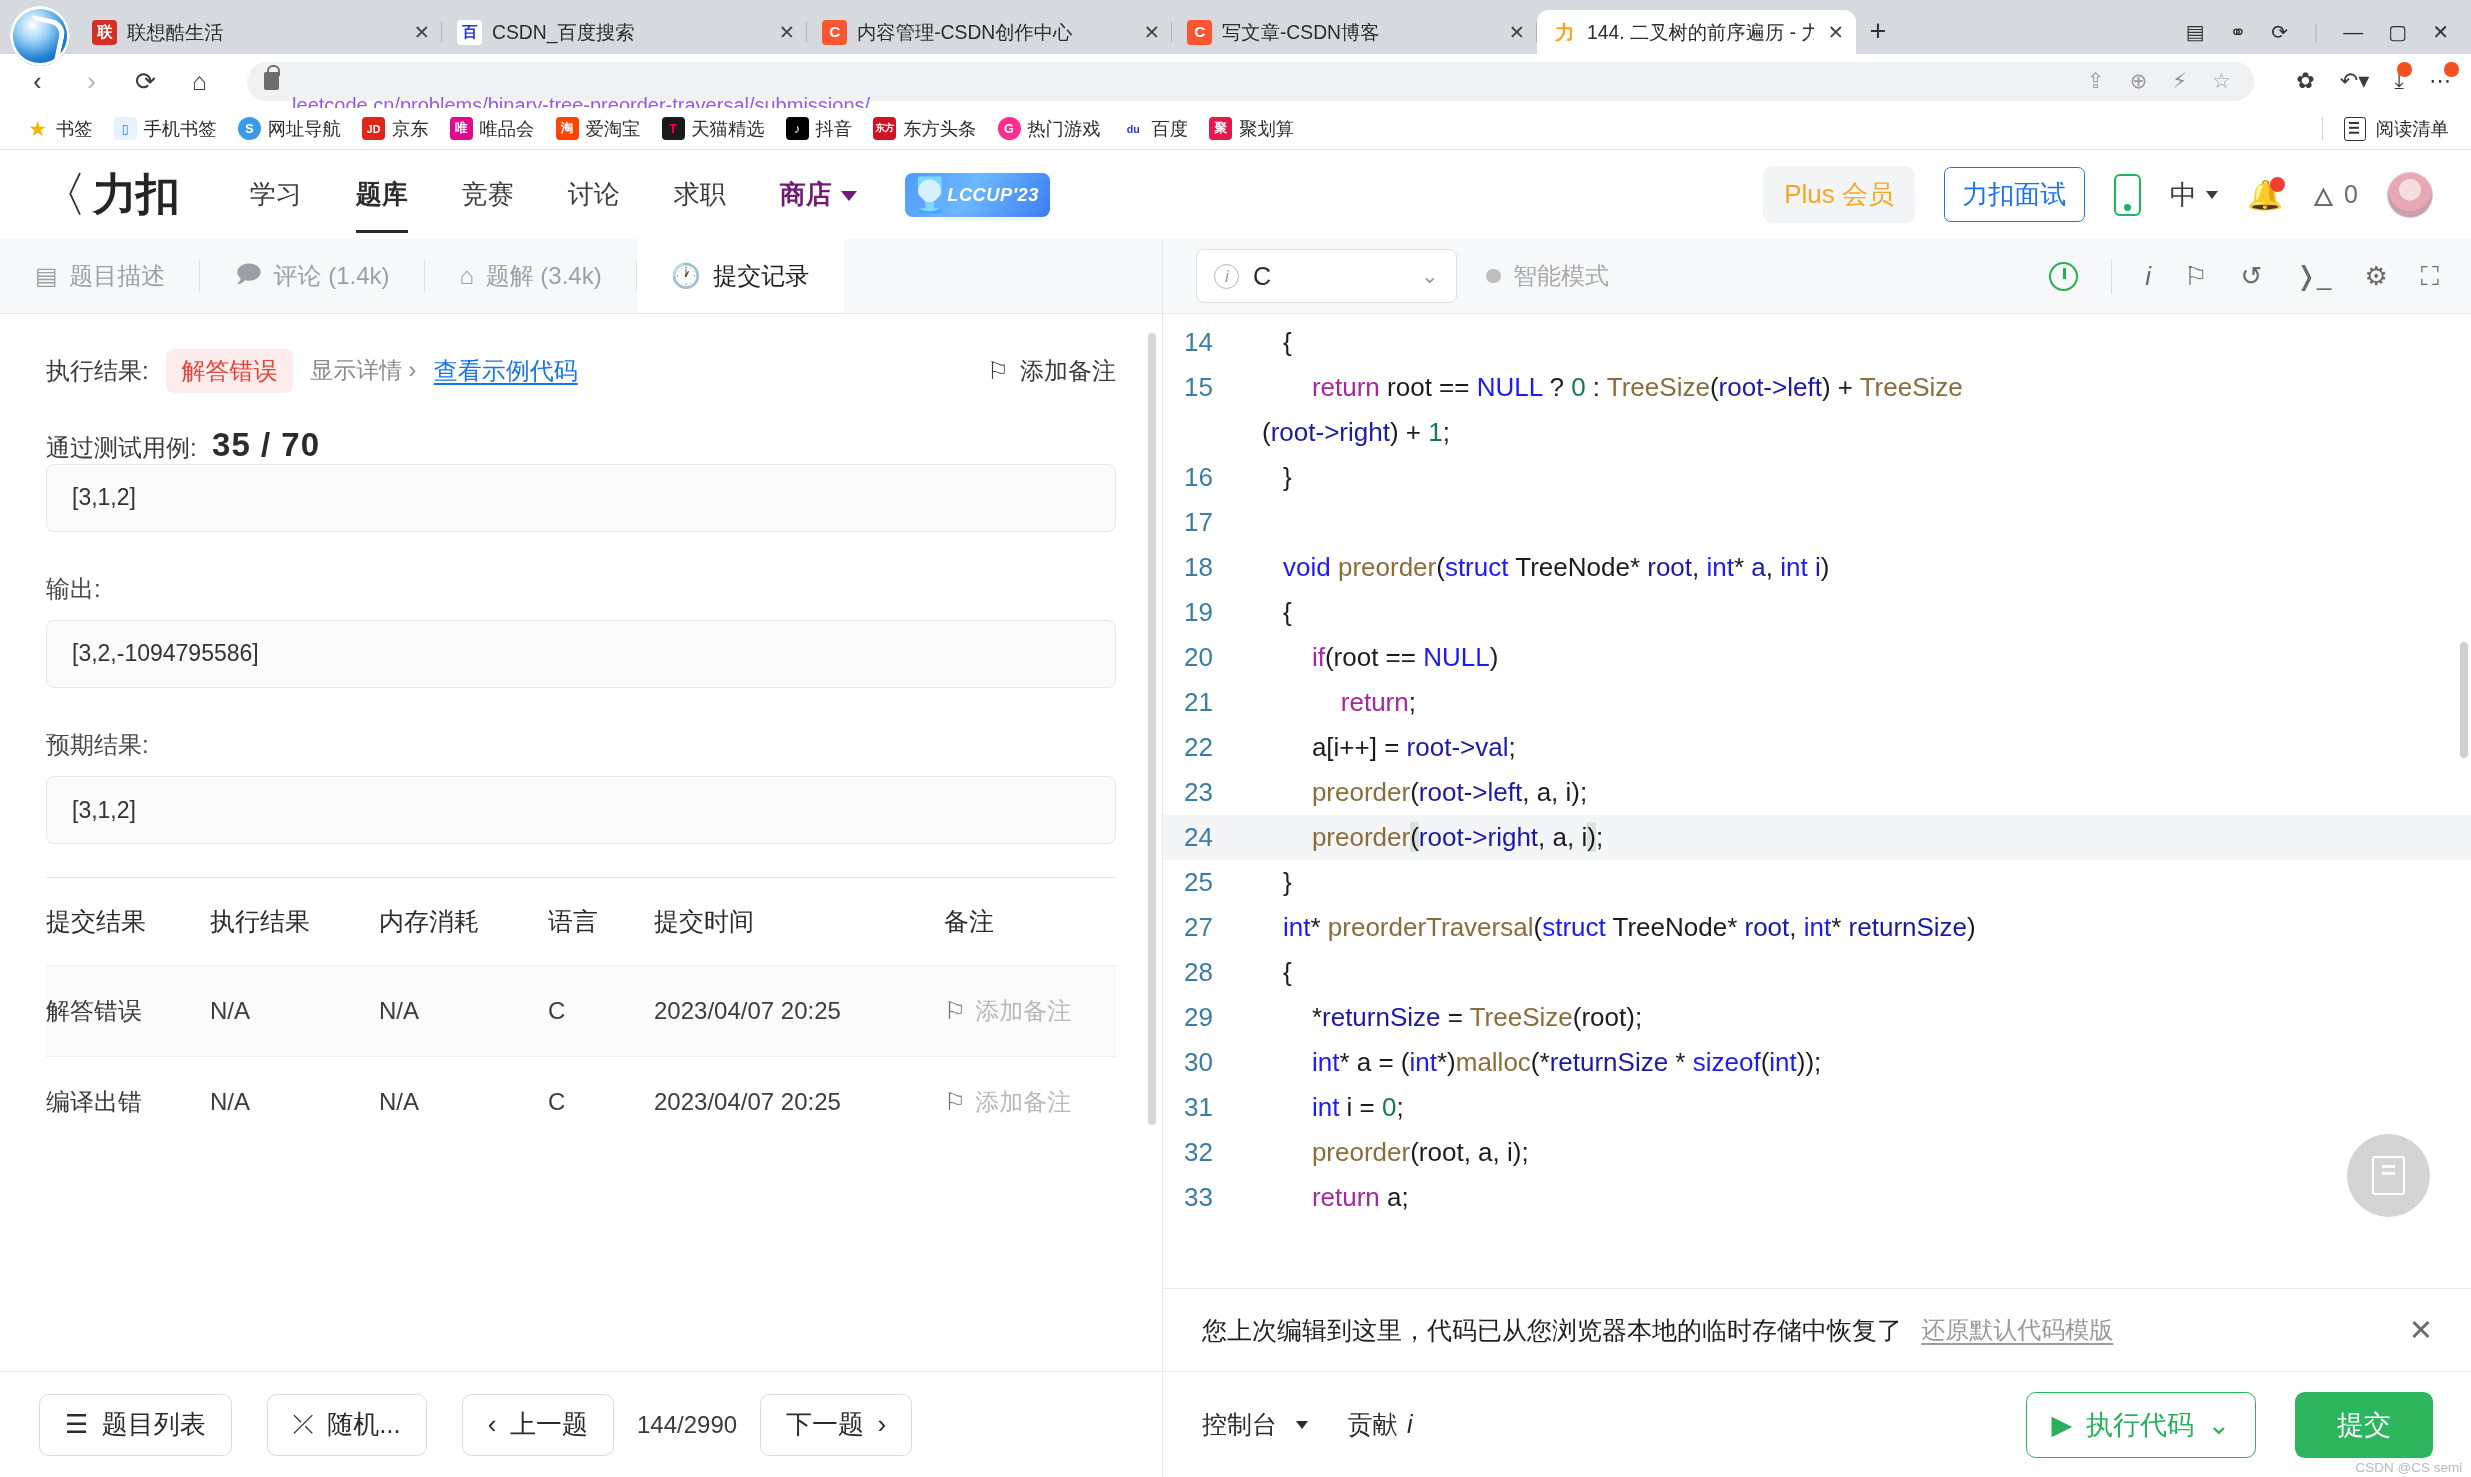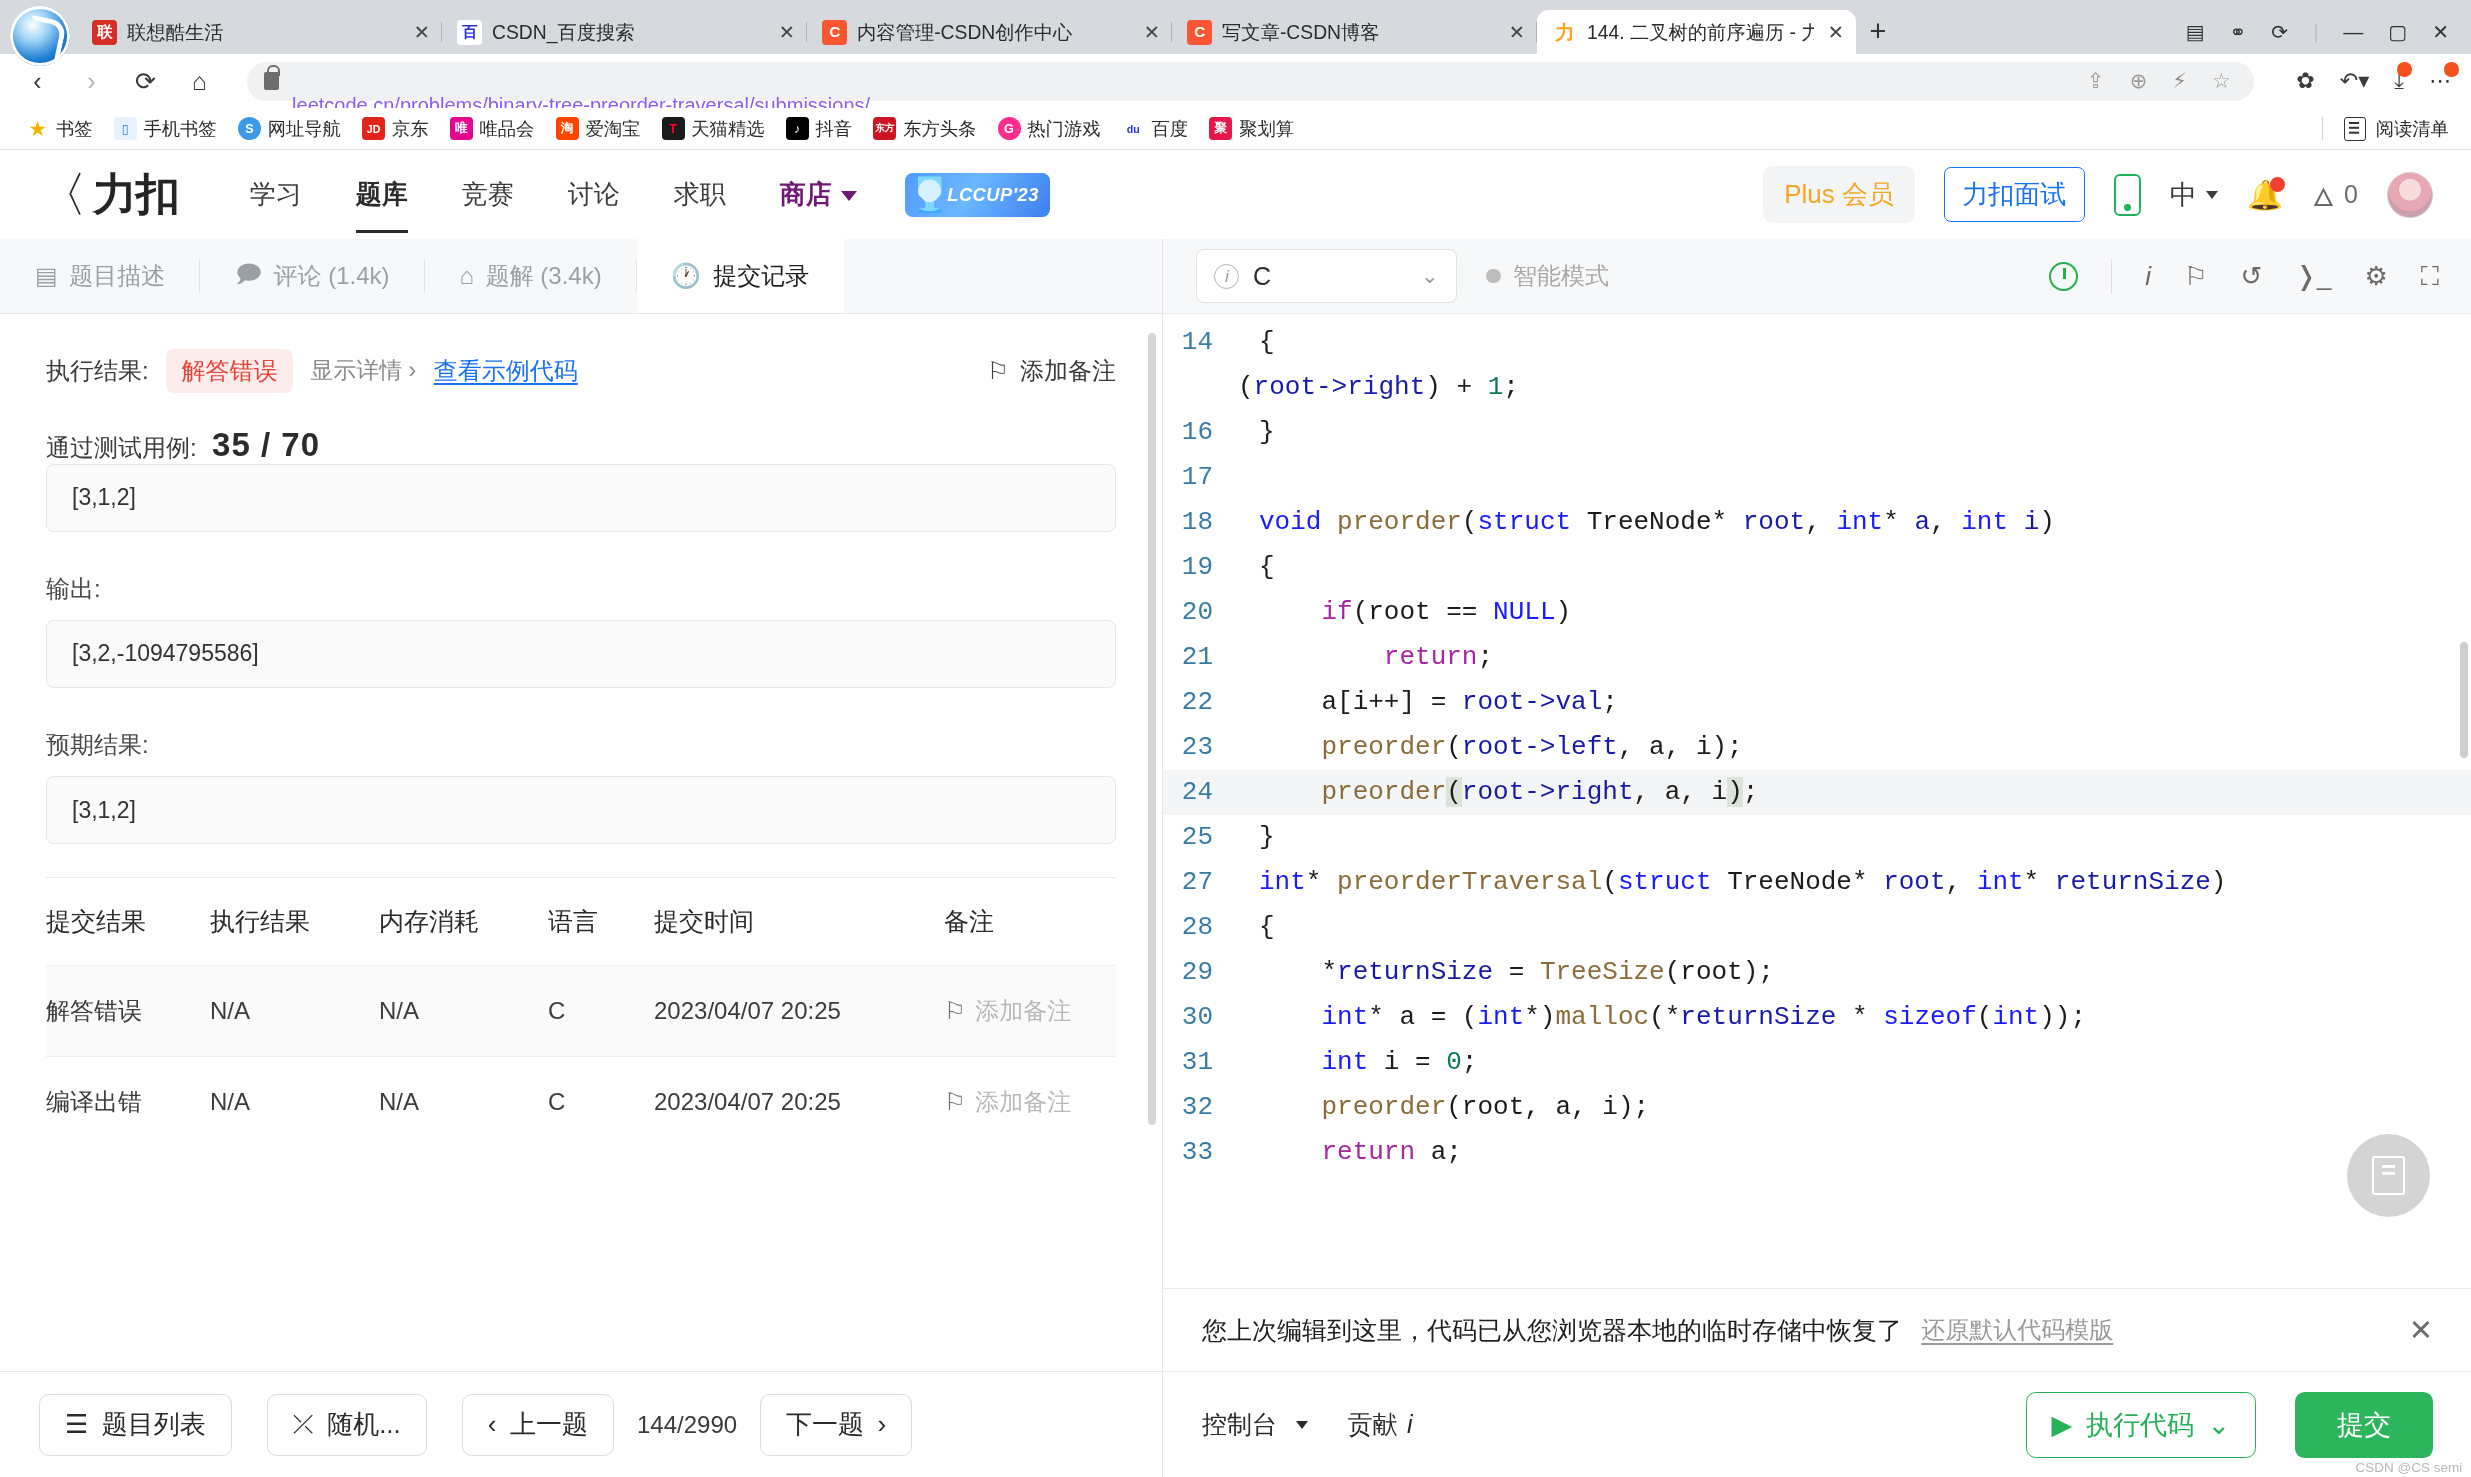--- a/index.html
+++ b/index.html
@@ -179,21 +179,21 @@
   .langname { font-size:25px; color:#2b2b2b; flex:1 1 auto;}
   .chev { color:#9b9b9b; font-size:21px; }
   .smartmode { display:flex; align-items:center; gap:12.6px; font-size:24px; color:#a9a9a9; }
   .smartdot { width:14.5px;height:14.5px;border-radius:50%;background:#bdbdbd;}
   .edicons { margin-left:auto; display:flex; align-items:center; gap:33px; color:#6b6b6b; font-size:26px;}
   .clockic { width:29px;height:29px;border:2.9px solid #22b14c;border-radius:50%; position:relative;}
   .clockic::after{content:""; position:absolute; left:11.6px; top:4.8px; width:2.9px;height:10.6px;background:#22b14c;}
   .vbar { width:1px; height:35px; background:#dddddd;}
 
   .code { flex:1 1 auto; overflow:hidden; background:#fff; position:relative; padding-top: 5.8px;}
-  .codeline { display:flex; font-family:Liberation Mono, monospace; font-size:26px; line-height:45px; white-space:pre;}
+  .codeline { display:flex; font-family:Liberation Sans, sans-serif; font-size:26px; line-height:45px; white-space:pre;gap:24px;}
   .gut { width:75px; flex:0 0 75px; text-align:right; padding-right:25px; color:#3a7ca5; }
   .codetext { flex:1 1 auto; padding-left:21px; }
   .codeline.hl { background:#f4f5f7;align-items:center; }
   .k-kw  { color:#a626a4; }      
   .k-ty  { color:#1a1aff; }      
   .k-fn  { color:#8a6d3b; }      
   .k-num { color:#0f7b4f; }      
   .k-pl  { color:#1c1c1c; }      
   .k-var { color:#1a1aaa; }      
   .paren-hl { background:#dbe3db; }
@@ -537,20 +537,24 @@
 
         <div class="code">
 
           <div class="edscroll"></div>
 
           <div class="codeline">
             <span class="gut">14</span>
             <span class="codetext"><span class="k-pl">{</span></span>
           </div>
           <div class="codeline">
+            <span class="gut">15</span>
+            <span class="codetext">    <span class="k-kw">return</span> <span class="k-pl">root == </span><span class="k-ty">NULL</span><span class="k-pl"> ? </span><span class="k-num">0</span><span class="k-pl"> : </span><span class="k-fn">TreeSize</span><span class="k-pl">(</span><span class="k-var">root-&gt;left</span><span class="k-pl">) + </span><span class="k-fn">TreeSize</span></span>
+          </div>
+          <div class="codeline">
             <span class="gut"></span>
             <span class="codetext" style="padding-left:0"><span class="k-pl">(</span><span class="k-var">root-&gt;right</span><span class="k-pl">) + </span><span class="k-num">1</span><span class="k-pl">;</span></span>
           </div>
           <div class="codeline">
             <span class="gut">16</span>
             <span class="codetext"><span class="k-pl">}</span></span>
           </div>
           <div class="codeline">
             <span class="gut">17</span>
             <span class="codetext"></span>

